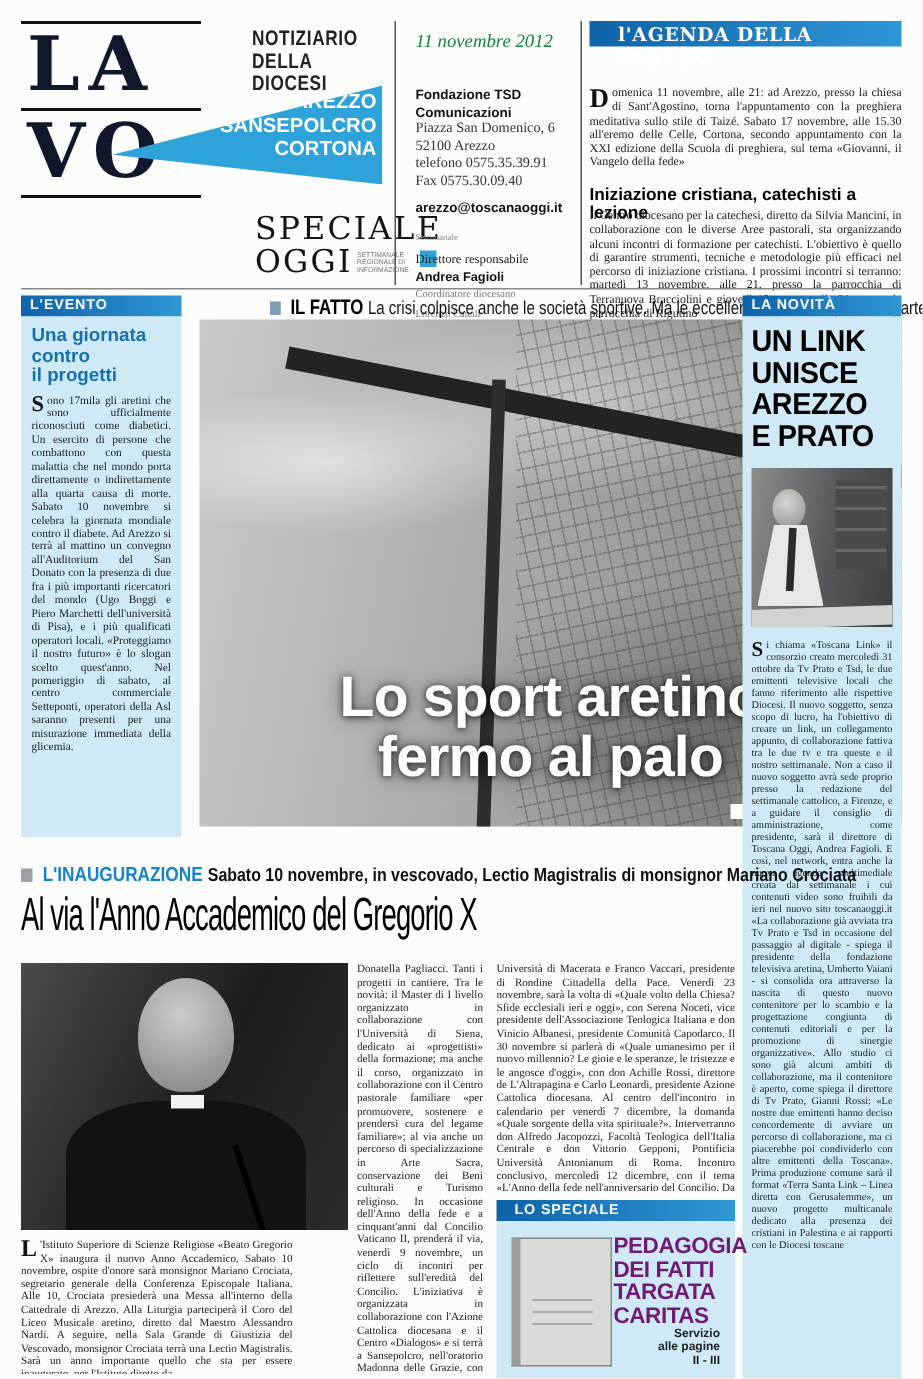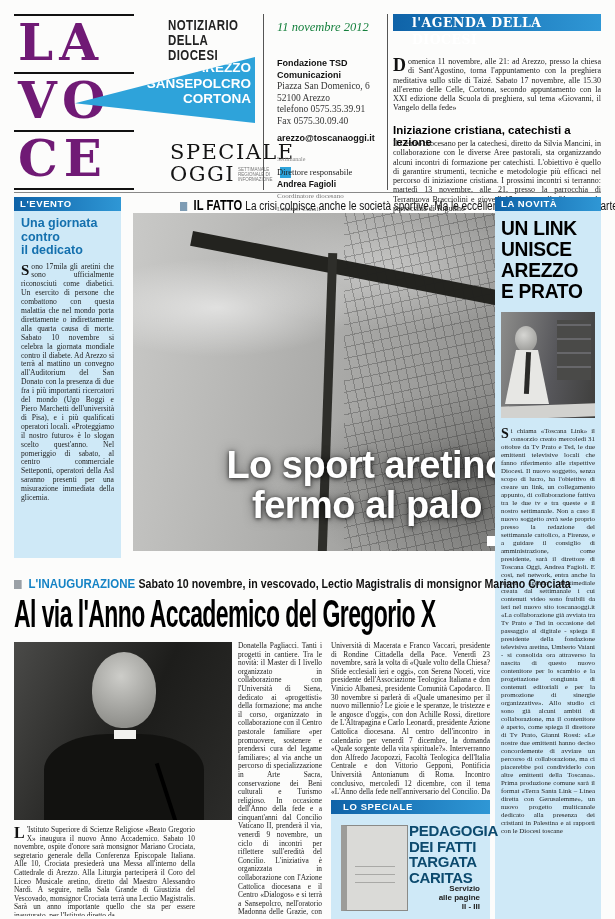--- a/index.html
+++ b/index.html
@@ -8,21 +8,21 @@
   .abs{position:absolute;}
   .sans{font-family:"Liberation Sans",sans-serif;}
   .pre{white-space:pre-line;}
   .just{text-align:justify;}
   .condense{display:inline-block;transform-origin:0 50%;white-space:nowrap;}
 
   
   .logo-box{left:14px;top:14px;width:120px;}
   .logo-row{border-top:2px solid #111;height:56px;line-height:54px;
             font-family:"DejaVu Serif",serif;font-weight:bold;font-size:50px;
-            letter-spacing:6px;padding-left:4px;color:#701a75;}
+            letter-spacing:6px;padding-left:4px;color:#0f172a;}
   .logo-row:last-child{border-bottom:2px solid #111;}
   .notiziario{left:168px;top:18px;width:100px;font-weight:bold;font-size:14px;line-height:15px;
               color:#222;transform:scaleX(.82);transform-origin:0 0;letter-spacing:.5px;}
   .triangle{left:75px;top:57px;width:180px;height:66px;background:#2ea3da;
             clip-path:polygon(0 70%,100% 0,100% 100%);}
   .triangle-text{position:absolute;right:4px;top:3px;width:140px;text-align:right;color:#fff;
                  font-weight:bold;font-size:13.5px;line-height:15.5px;}
   .brand{left:170px;top:141px;font-family:"DejaVu Serif",serif;color:#141414;}
   .brand-l1{font-size:21px;letter-spacing:1.5px;line-height:22px;}
   .brand-l2{font-size:21px;letter-spacing:1.5px;line-height:22px;display:inline-block;}
@@ -102,21 +102,21 @@
   .tv-desk{position:absolute;left:0;bottom:0;width:100%;height:13px;background:#d2d2cf;transform:skewY(-2deg);}
   .tv-shelf{position:absolute;right:4px;top:8px;width:34px;height:60px;background:
             repeating-linear-gradient(0deg,#4a4a48 0 12px,#67676a 12px 14px);}
   .novita-body{font-size:6.9px;line-height:8px;color:#222;margin-top:9px;height:460px;overflow:hidden;}
 
   
   .kicker{left:14px;top:574px;width:476px;height:16px;}
   .kicker-label{font-family:"Liberation Sans",sans-serif;font-weight:bold;font-size:13.5px;color:#1583c5;}
   .kicker-text{font-family:"Liberation Sans",sans-serif;font-weight:bold;font-size:12.5px;color:#111;}
   .headline{left:14px;top:592px;width:476px;height:44px;font-family:"Liberation Sans",sans-serif;
-            font-weight:bold;font-size:39px;color:#000;letter-spacing:-1px;}
+            font-weight:normal;font-size:31px;color:#000;letter-spacing:-1px;}
 
   
   .photo-mons{left:14px;top:642px;width:218px;height:178px;overflow:hidden;
               background:linear-gradient(115deg,#4a4a48,#1d1d1b 55%,#2c2c2a);}
   .mons-head{position:absolute;left:78px;top:10px;width:64px;height:76px;border-radius:50% 50% 46% 46%;
              background:radial-gradient(circle at 45% 32%,#cdcdc9,#8f8f8b 80%);}
   .mons-collar{position:absolute;left:100px;top:88px;width:22px;height:9px;background:#f2f2ef;}
   .mons-body{position:absolute;left:30px;top:92px;width:160px;height:90px;border-radius:40% 40% 0 0;
              background:#121210;}
   .mic{position:absolute;left:150px;top:120px;width:4px;height:60px;background:#000;transform:rotate(-18deg);}
@@ -126,33 +126,32 @@
   .col3{left:331px;top:642px;width:159px;height:152px;}
 
   
   .spec-bar{left:331px;top:800px;width:159px;padding-left:12px;}
   .spec-box{left:331px;top:814px;width:159px;height:105px;padding:8px;box-sizing:border-box;}
   .book{position:absolute;left:10px;top:11px;width:60px;height:84px;background:#dadad7;
         border:1px solid #8a8a87;border-left:6px solid #9c9c99;
         background-image:repeating-linear-gradient(0deg,transparent 0 7px,#a9a9a6 7px 8px);
         background-size:40px 30px;background-position:8px 34px;background-repeat:no-repeat;}
   .spec-title{position:absolute;left:78px;top:9px;width:76px;font-family:"Liberation Sans",sans-serif;
-              font-weight:bold;font-size:15px;line-height:15.5px;color:#0c4a6e;letter-spacing:-.3px;}
+              font-weight:bold;font-size:15px;line-height:15.5px;color:#701a75;letter-spacing:-.3px;}
   .spec-service{position:absolute;right:10px;bottom:8px;text-align:right;
                 font-family:"Liberation Sans",sans-serif;font-weight:bold;font-size:8px;line-height:9px;color:#222;}
 </style>
 </head>
 <body>
 
 <div class="page">
 
   <div class="abs logo-box">
     <div class="logo-row">LA</div>
     <div class="logo-row">VO</div>
-    <div class="logo-row">CE</div>
   </div>
 
   <div class="abs notiziario sans pre">NOTIZIARIO
 DELLA DIOCESI</div>
 
   <div class="abs triangle">
     <div class="triangle-text sans pre">AREZZO
 SANSEPOLCRO
 CORTONA</div>
   </div>
@@ -203,21 +202,21 @@
       <span class="sq" style="background:#7e9cb4;"></span>
       <span class="fatto-label">IL FATTO</span>
       <span class="fatto-text">La crisi colpisce anche le società sportive. Ma le eccellenze resistono (calcio a parte)</span>
     </span>
   </div>
 
   <div class="abs bluebar secbar" style="left:14px;top:197px;width:107px;">L'EVENTO</div>
   <div class="abs lightbox evento-box">
     <div class="evento-title pre">Una giornata
 contro
-il dedicato</div>
+il progetti</div>
     <div class="evento-body just">
       <span class="dropcap" style="font-size:15px;line-height:14px;">S</span><span>ono 17mila gli aretini che sono ufficialmente riconosciuti come diabetici. Un esercito di persone che combattono con questa malattia che nel mondo porta direttamente o indirettamente alla quarta causa di morte. Sabato 10 novembre si celebra la giornata mondiale contro il diabete. Ad Arezzo si terrà al mattino un convegno all'Auditorium del San Donato con la presenza di due fra i più importanti ricercatori del mondo (Ugo Boggi e Piero Marchetti dell'università di Pisa), e i più qualificati operatori locali. «Proteggiamo il nostro futuro» è lo slogan scelto quest'anno. Nel pomeriggio di sabato, al centro commerciale Setteponti, operatori della Asl saranno presenti per una misurazione immediata della glicemia.</span>
     </div>
   </div>
 
   <div class="abs photo-main">
     <div class="crossbar"></div>
     <div class="goalpost"></div>
     <div class="net"></div>
     <div class="photo-head pre">Lo sport aretino

